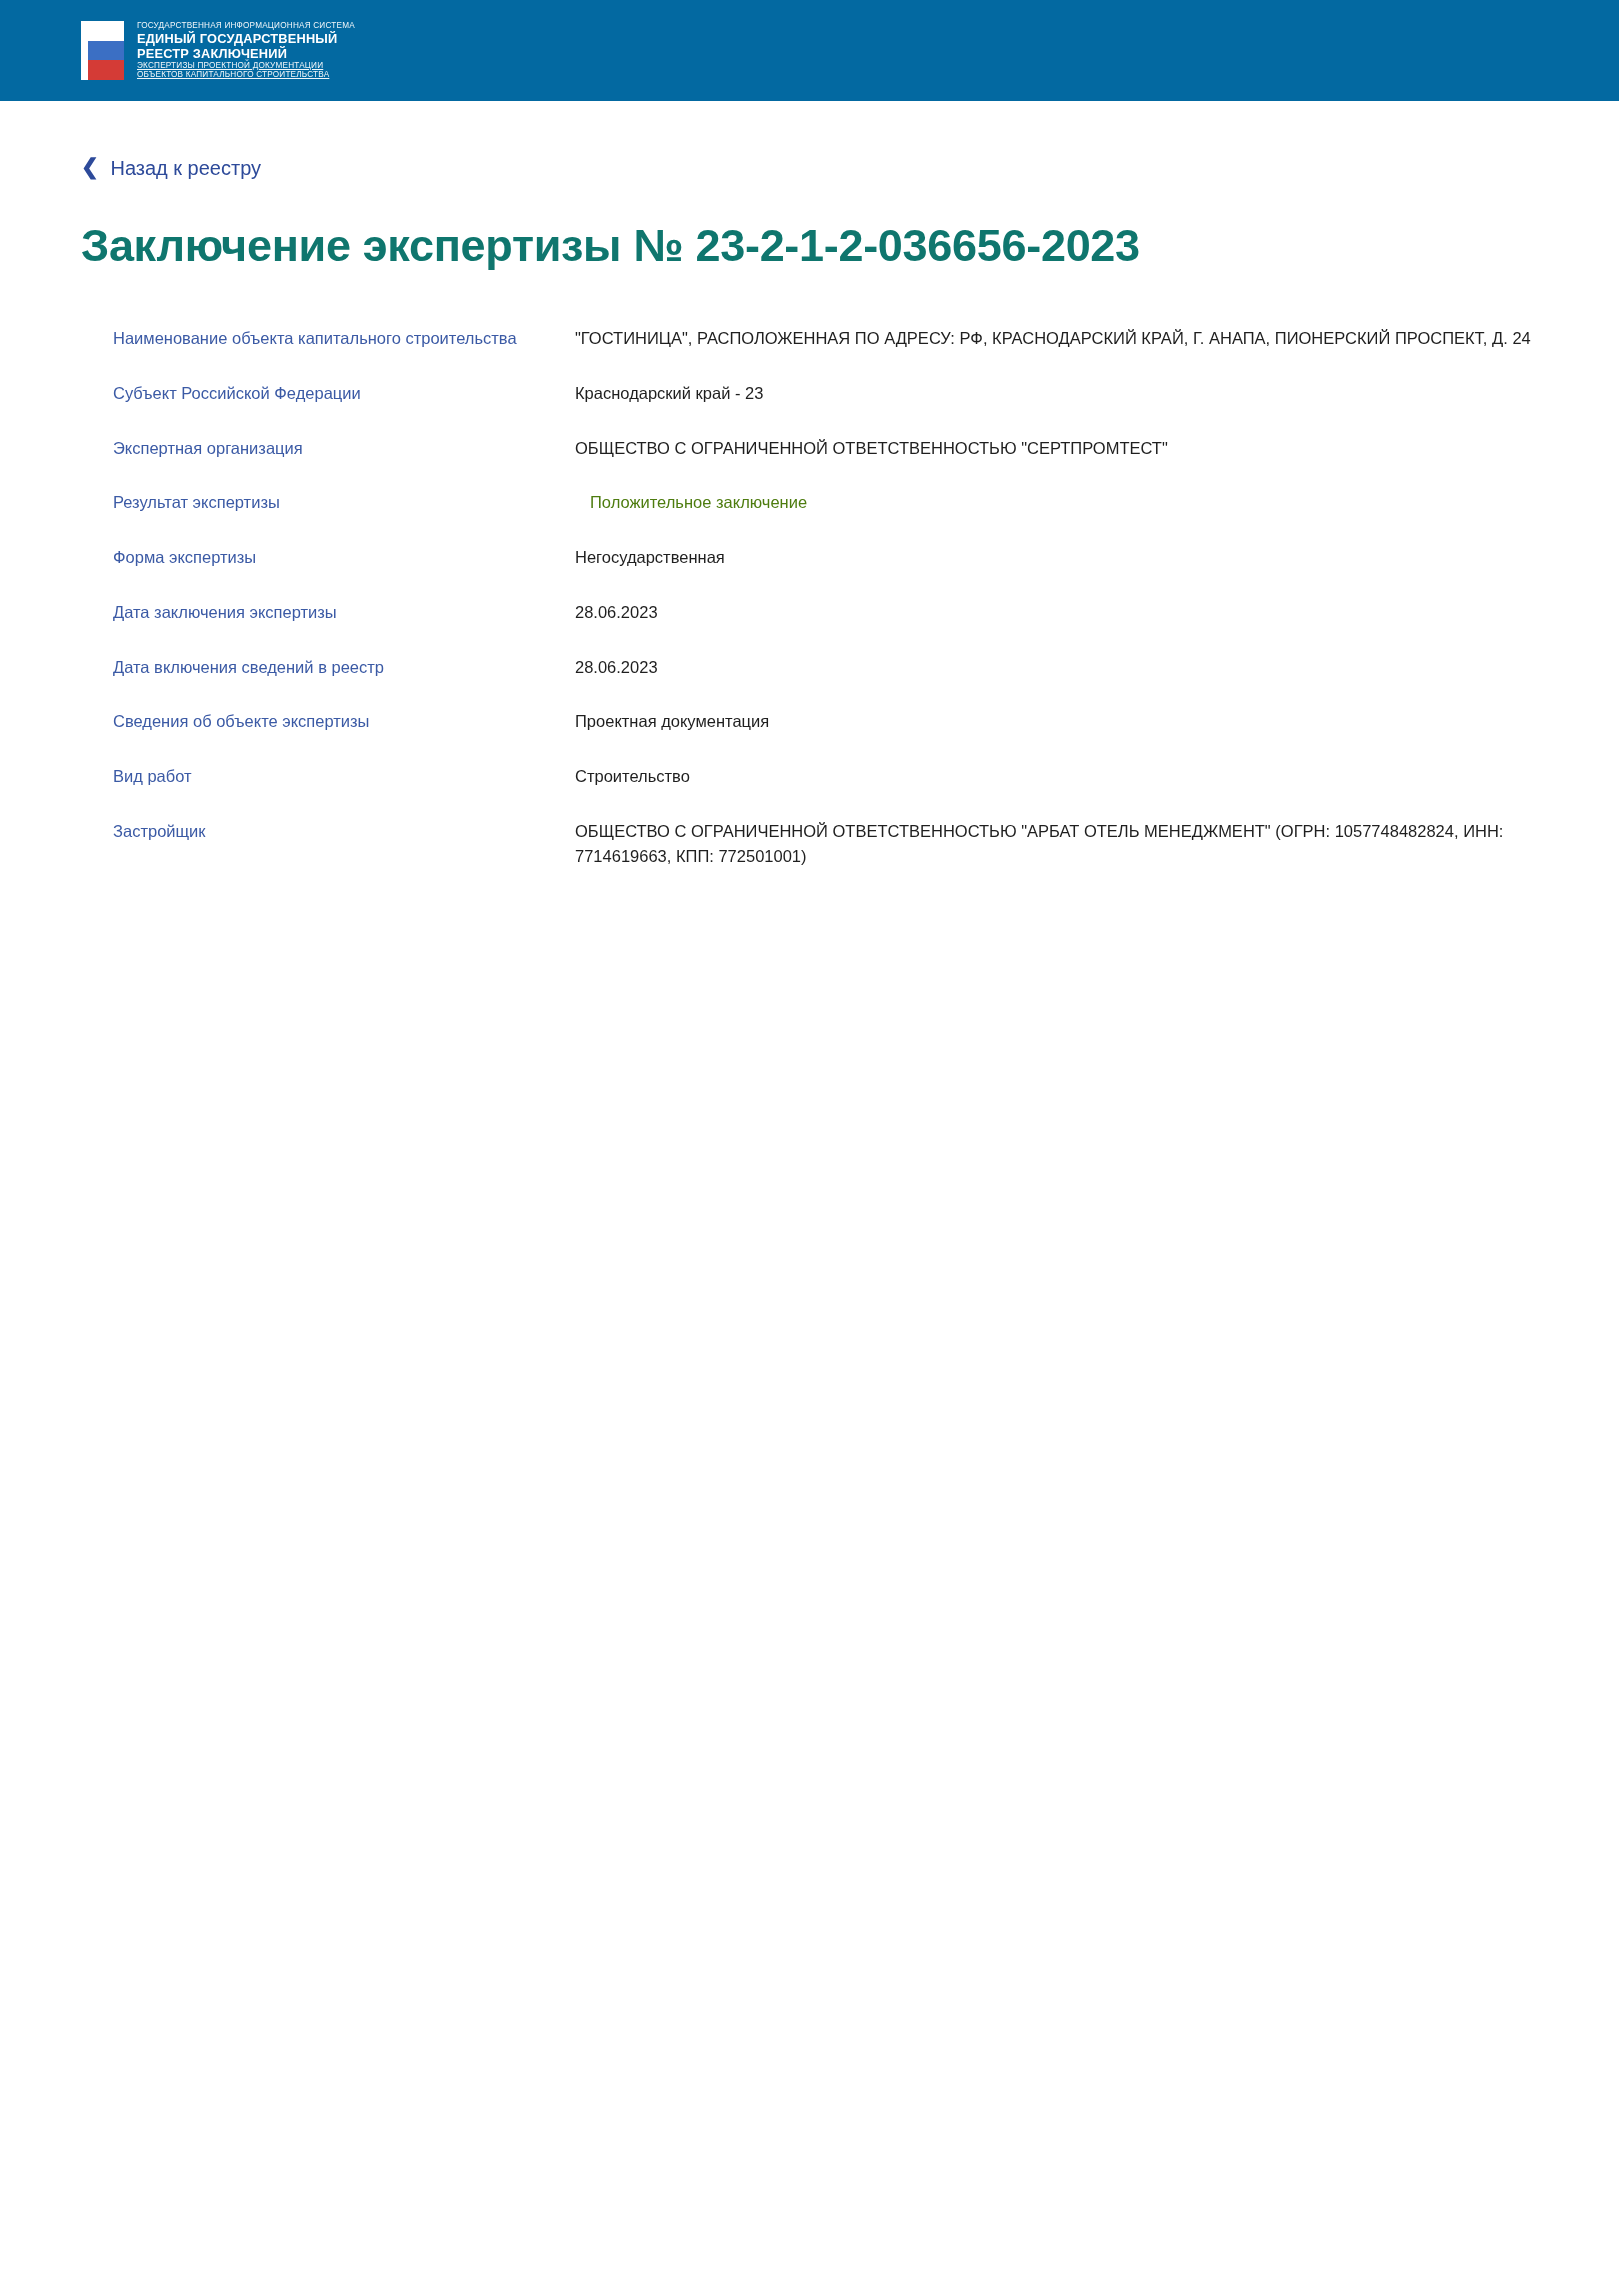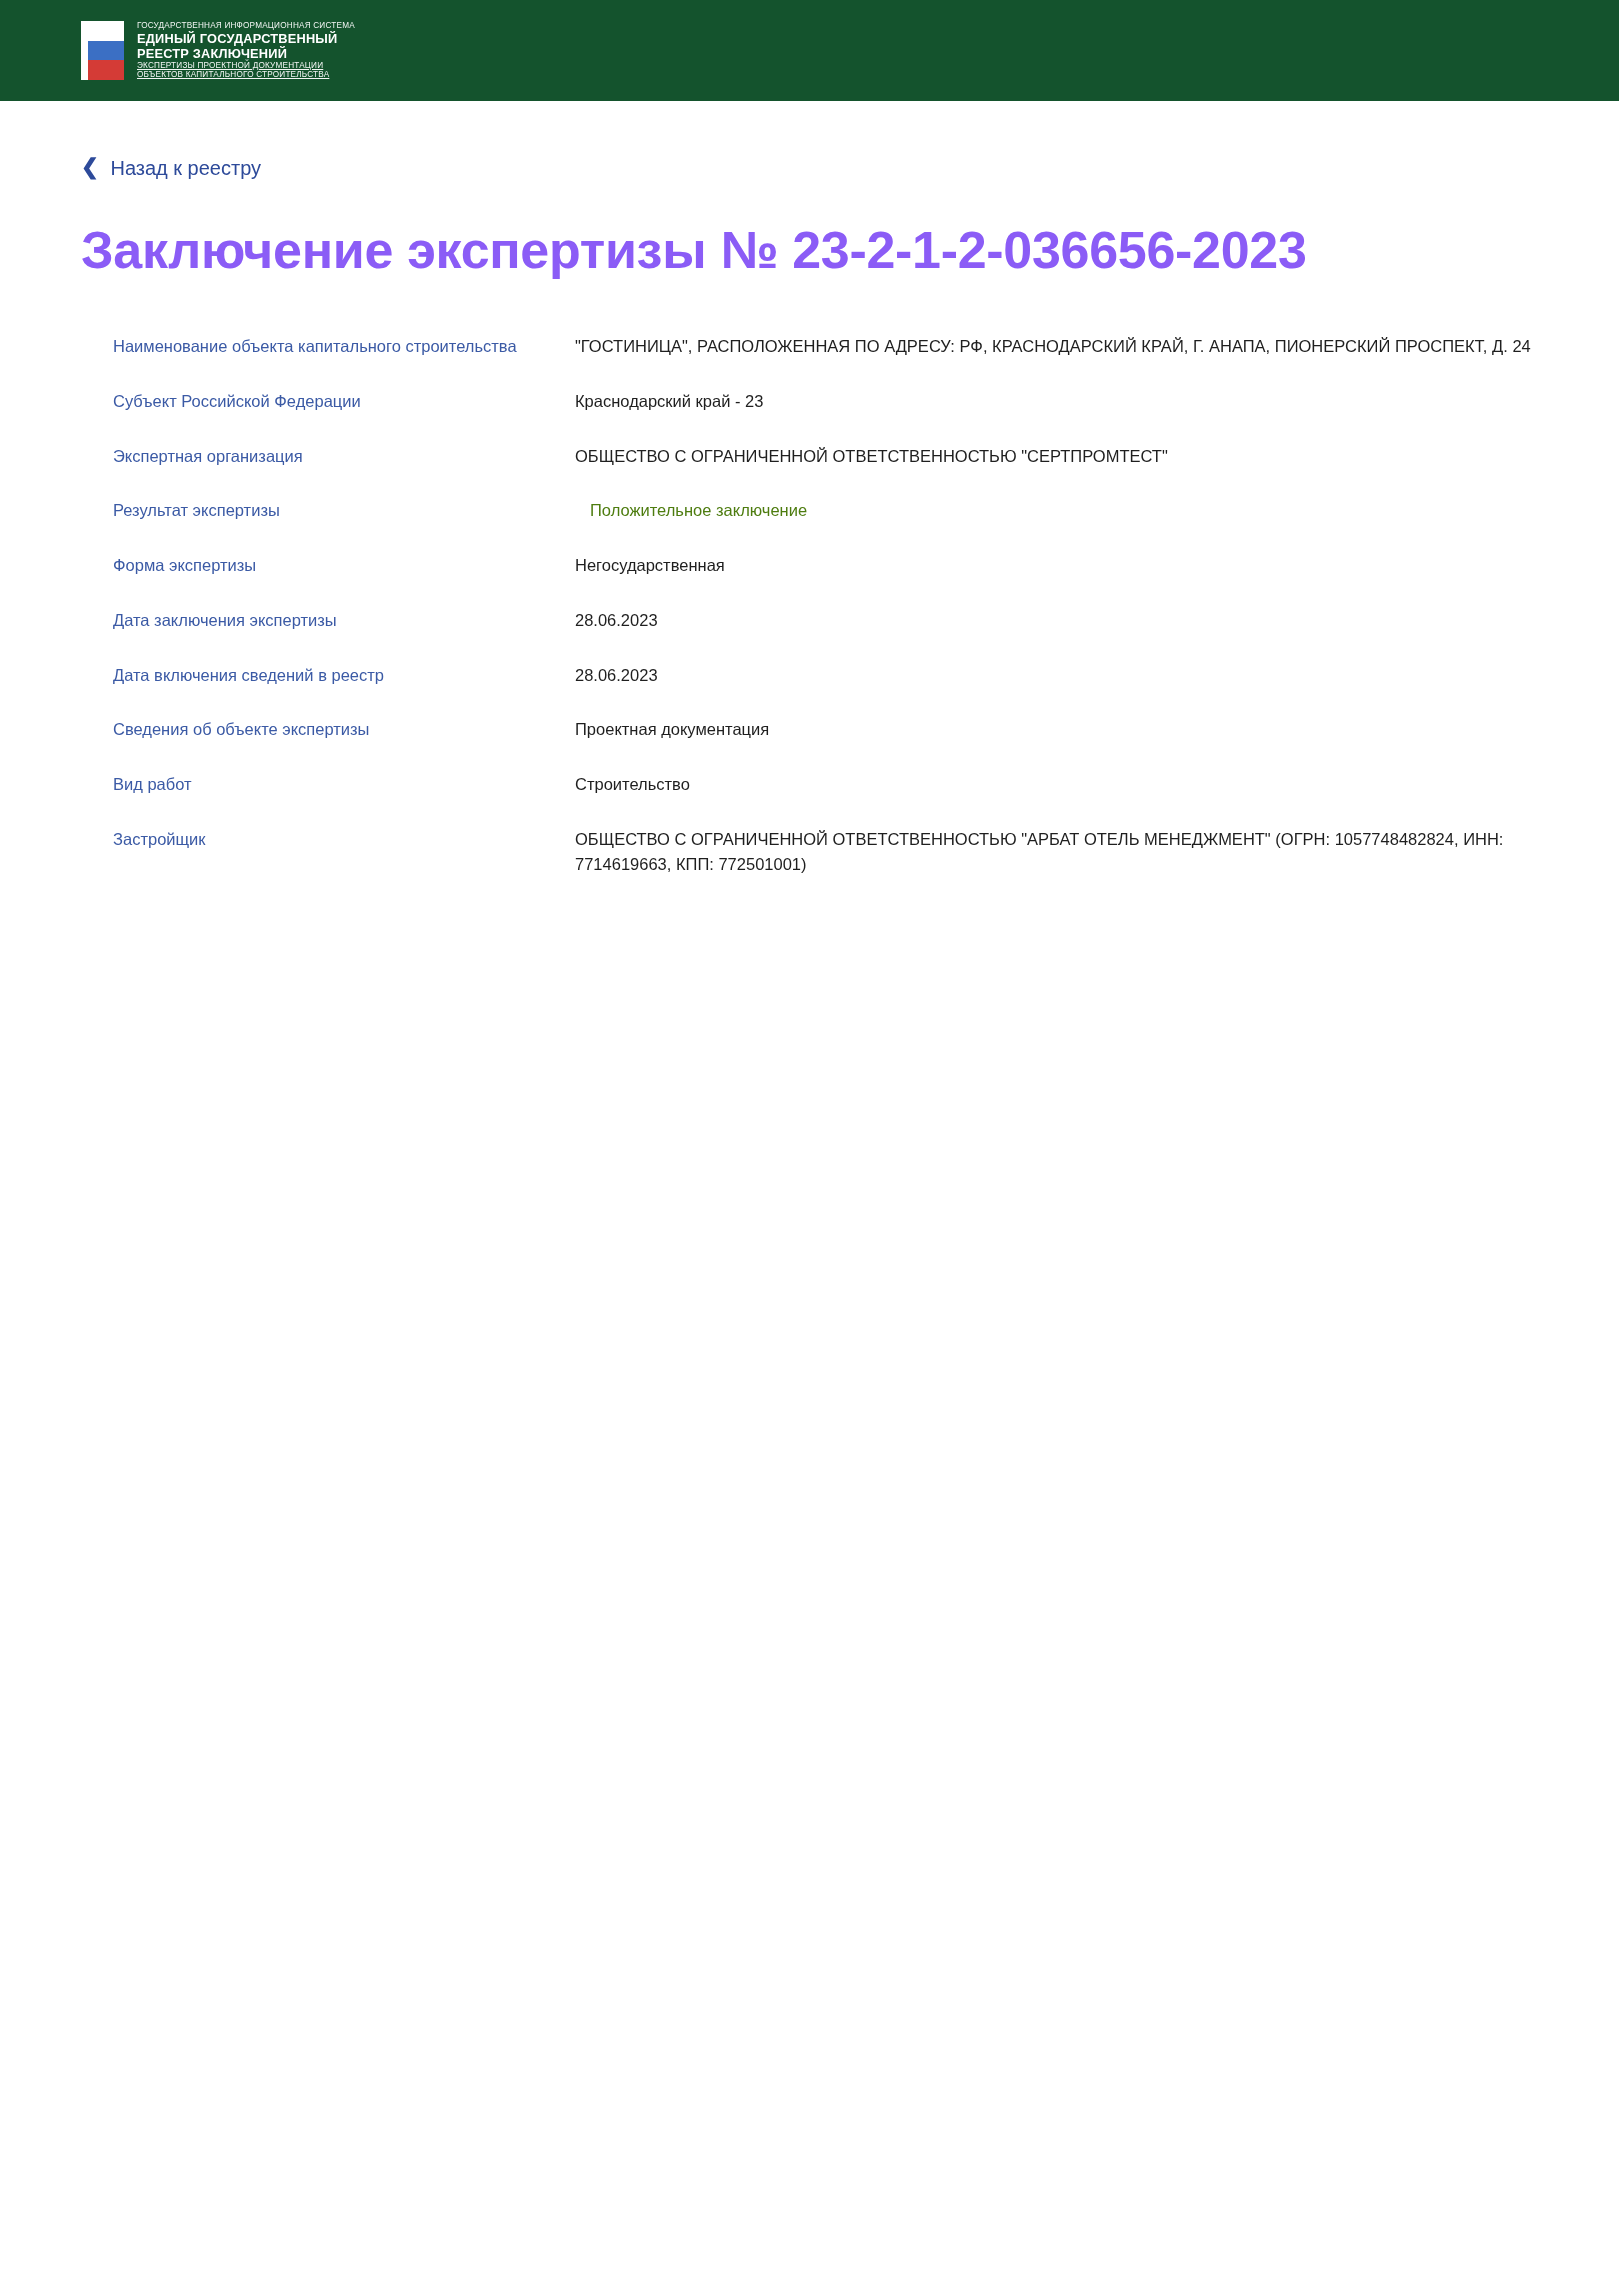--- a/index.html
+++ b/index.html
@@ -11,21 +11,21 @@
   body {
     width: 1620px;
     min-height: 2273px;
     font-family: "Liberation Sans", sans-serif;
     color: #1a1a1a;
     -webkit-font-smoothing: antialiased;
   }
 
   
   .site-header {
-    background: #14532d;
+    background: #0369a1;
     height: 101px;
     display: flex;
     align-items: center;
     padding-left: 81px;
   }
   .logo-block {
     display: flex;
     align-items: center;
     gap: 13px;
   }
@@ -98,24 +98,24 @@
     font-weight: 600;
     transform: translateY(-0.8px);
   }
   .back-label {
     color: #2d4a9a;
     font-size: 20px;
   }
 
   .page-title {
     margin: 40px 0 12px 0;
-    font-size: 52px;
+    font-size: 45px;
     font-weight: bold;
     letter-spacing: -0.3px;
-    color: #8b5cf6;
+    color: #0f766e;
   }
 
   .fields {
     margin-top: 54px;
   }
   .field-row {
     display: flex;
     align-items: flex-start;
     margin-bottom: 30px;
   }

